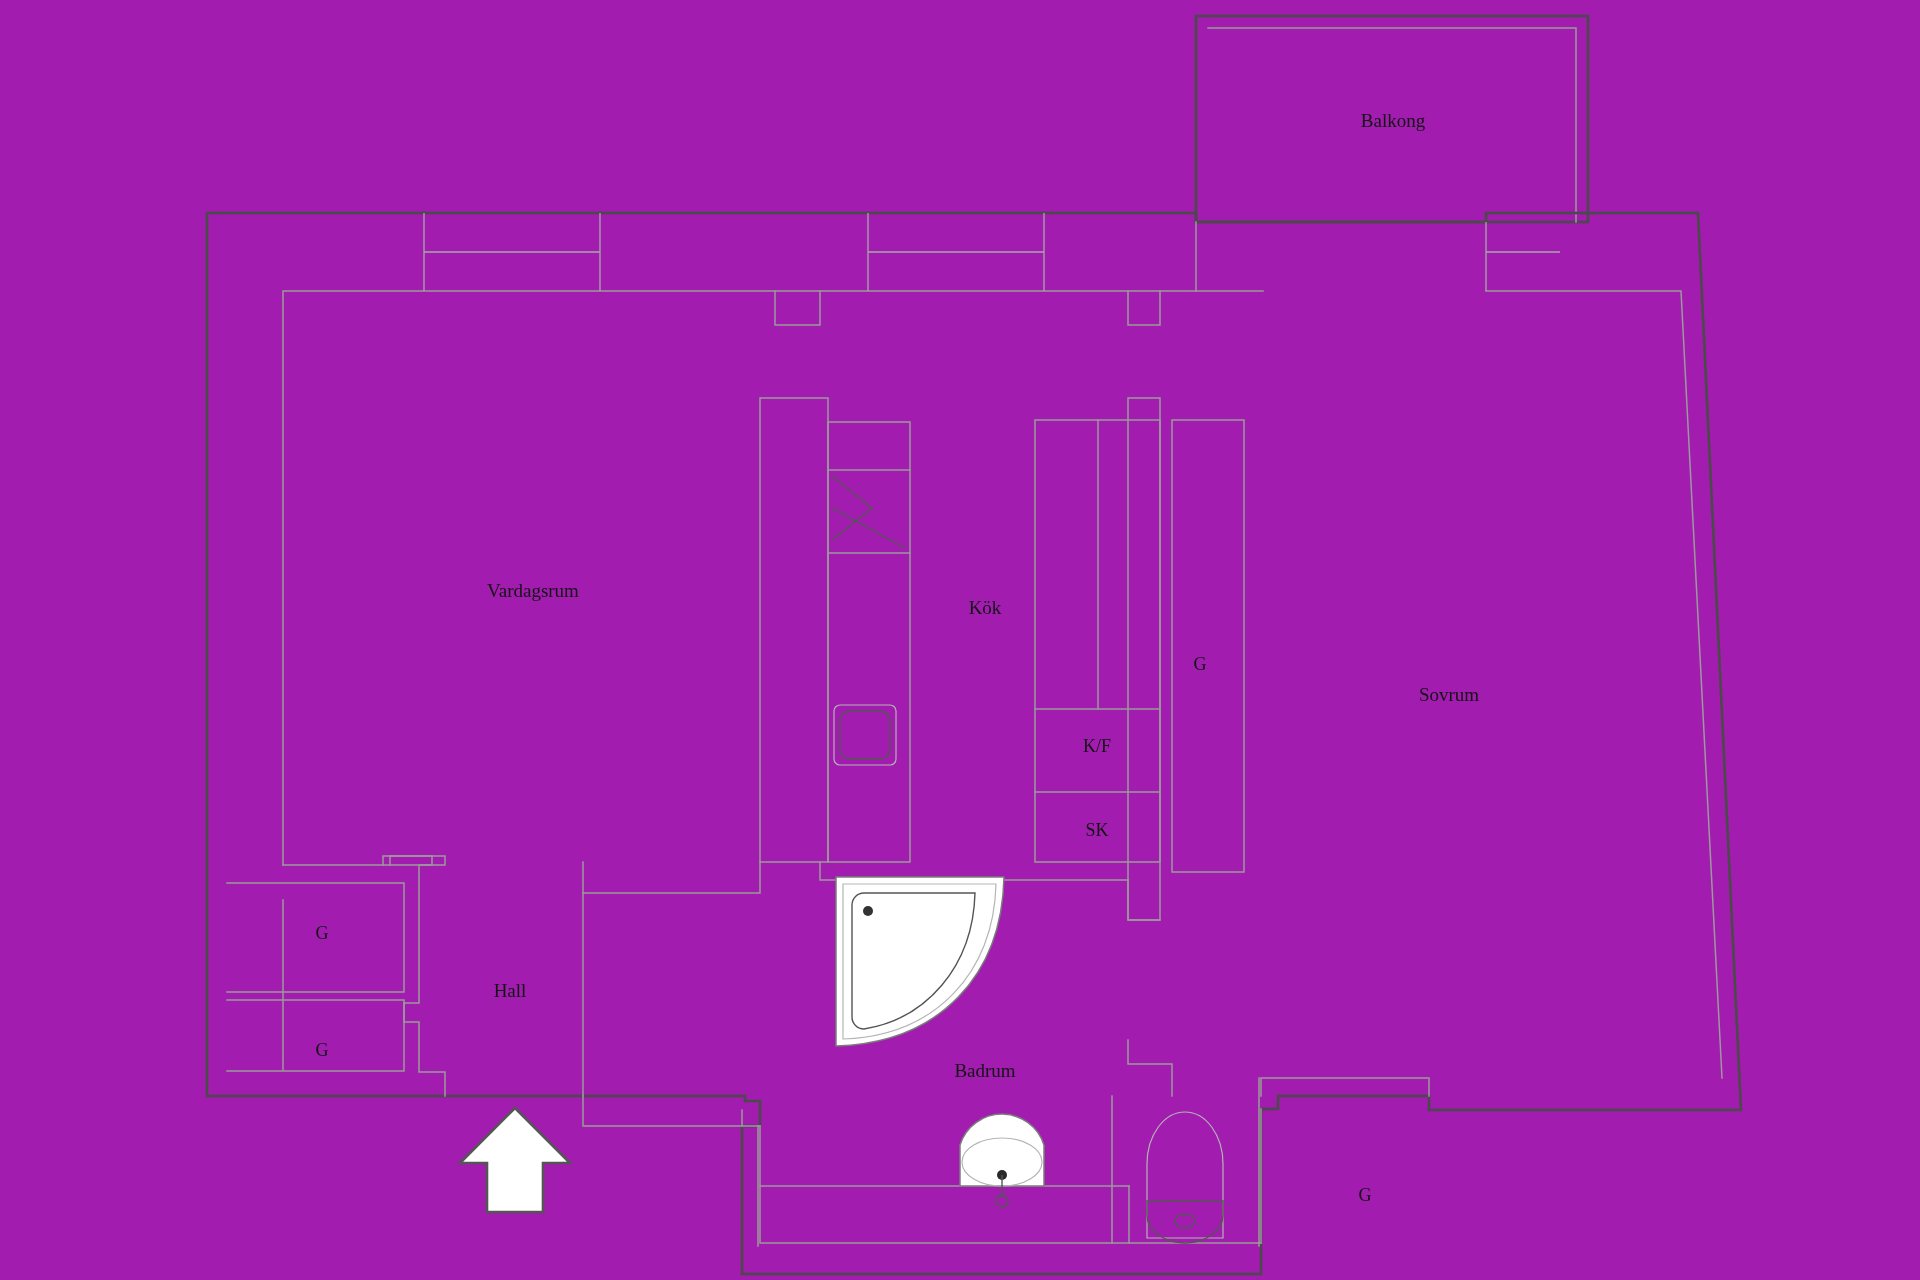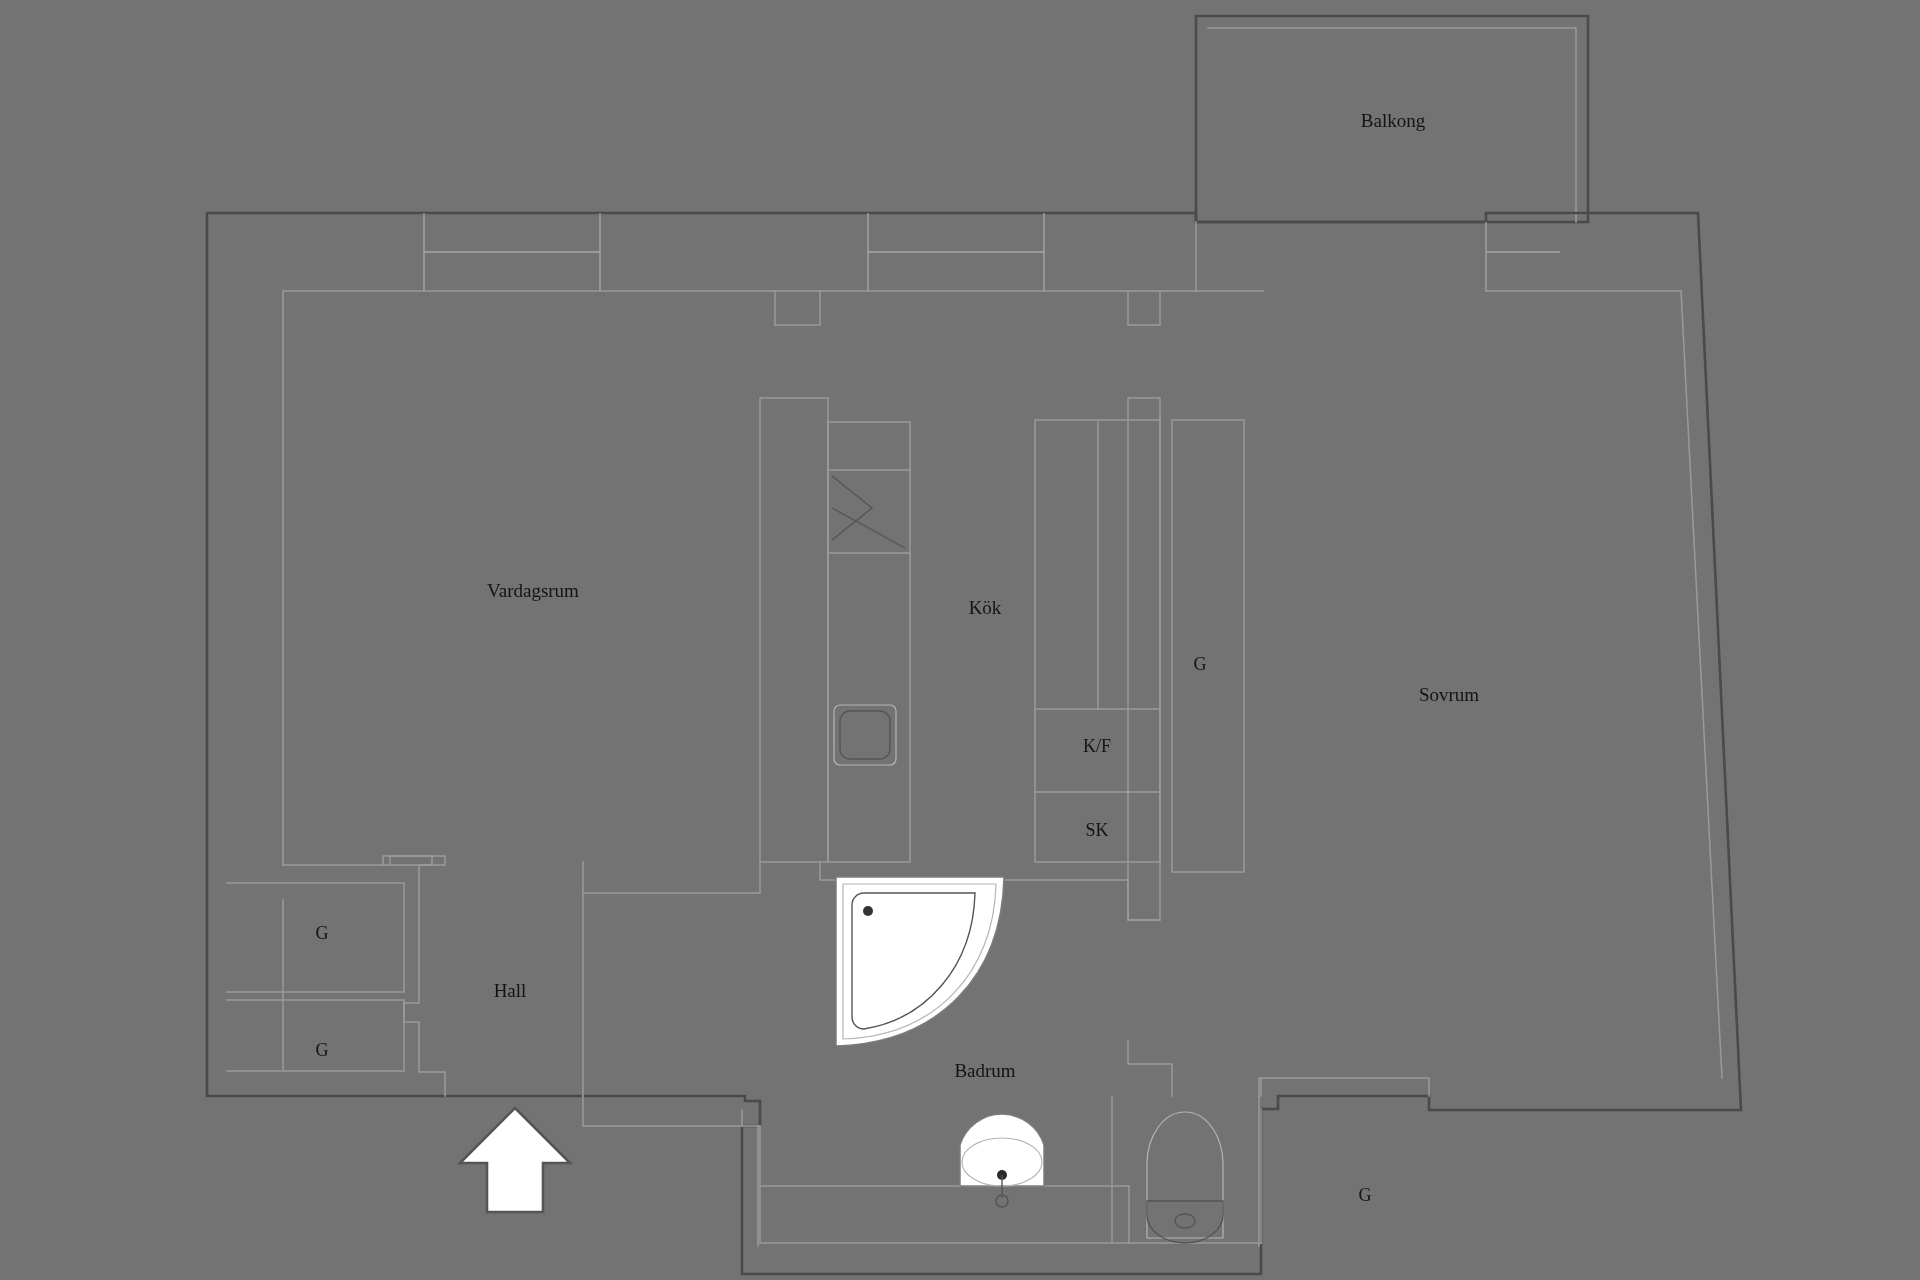--- a/index.html
+++ b/index.html
@@ -4,21 +4,21 @@
 <style>
   html, body {
     margin: 0;
     padding: 0;
     background: #ffffff;
   }
   #plan-root {
     position: relative;
     width: 1920px;
     height: 1280px;
-    background: #737373;
+    background: #a21caf;
     font-family: "Liberation Serif", "DejaVu Serif", serif;
     overflow: hidden;
   }
   svg#floorplan {
     position: absolute;
     left: 0;
     top: 0;
     width: 1920px;
     height: 1280px;
     display: block;

